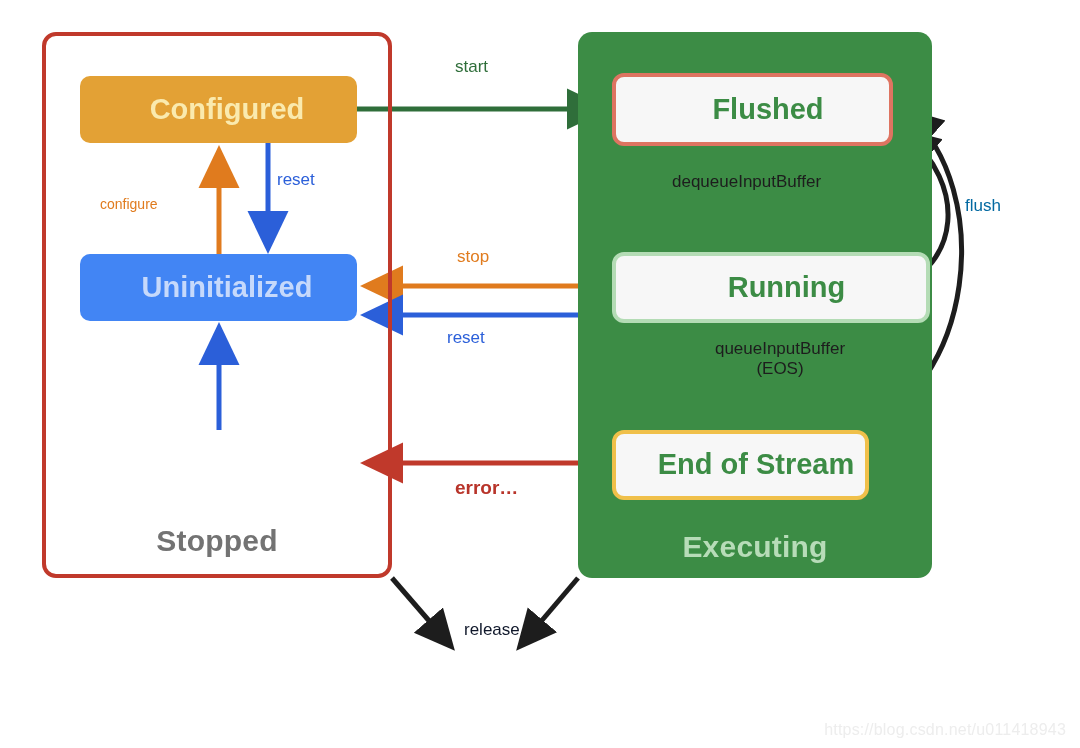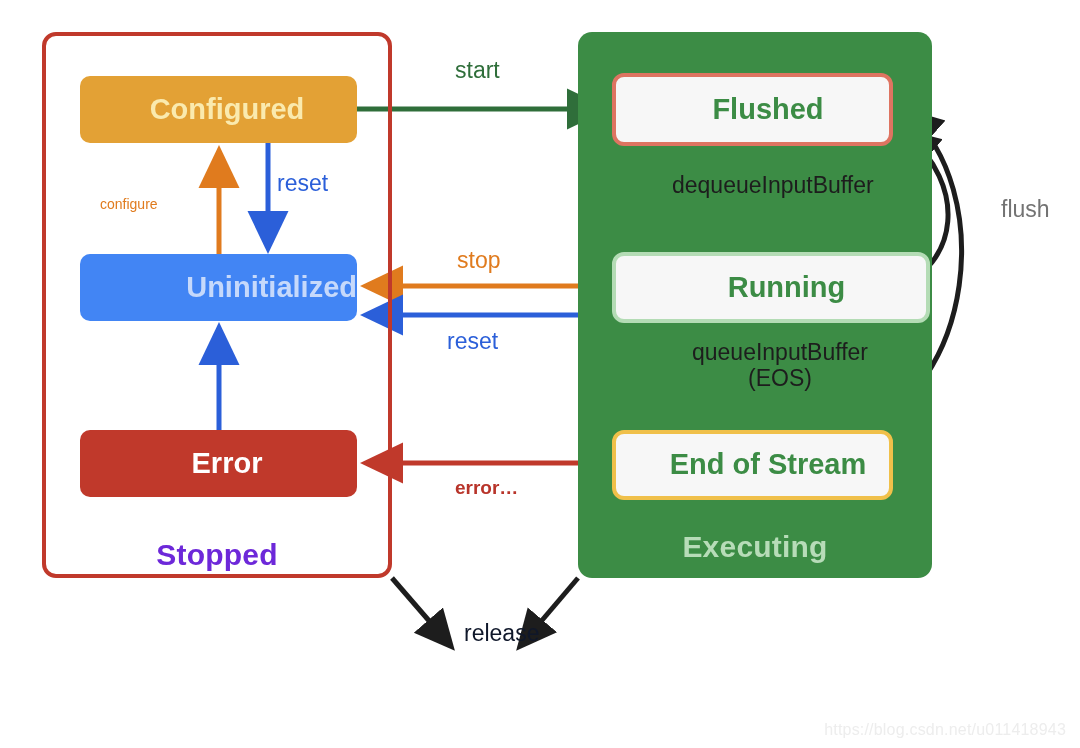--- a/index.html
+++ b/index.html
@@ -26,63 +26,63 @@
     background:#3c8c45;
     border-radius:14px;
   }
   .group-label{
     position:absolute;left:0;right:0;
     text-align:center;
     font-size:30px;
     font-weight:bold;
     letter-spacing:.2px;
   }
-  .group-stopped .group-label{bottom:2px;color:#6d28d9;}
+  .group-stopped .group-label{bottom:16px;color:#737373;}
   .group-executing .group-label{bottom:14px;color:#b7dcb8;margin-top:22px;}
 
   
   .node{
     position:absolute;box-sizing:border-box;
     display:flex;align-items:center;justify-content:center;
     border-radius:10px;
     font-size:29px;
     font-weight:bold;
     text-align:center;
     line-height:1.1;
     white-space:nowrap;
   }
   .node.solid{border:none;padding-left:17px;}
   .node.outline{background:#f7f7f7;border-width:4px;border-style:solid;border-radius:12px;padding-left:31px;}
 
   #node-configured{left:80px;top:76px;width:277px;height:67px;background:#e3a135;color:#faeaae;}
-  #node-uninitialized{left:80px;top:254px;width:277px;height:67px;background:#4285f4;color:#c6d9fb;justify-content:flex-end;}
+  #node-uninitialized{left:80px;top:254px;width:277px;height:67px;background:#4285f4;color:#c6d9fb;}
   #node-error{left:80px;top:430px;width:277px;height:67px;background:#c0392b;color:#ffffff;}
   #node-flushed{left:612px;top:73px;width:281px;height:73px;border-color:#de7461;color:#3c8c45;}
   #node-running{left:612px;top:252px;width:318px;height:71px;border-color:#b4dcb5;color:#3c8c45;}
-  #node-eos{left:612px;top:430px;width:281px;height:70px;border-color:#f0c04a;color:#3c8c45;}
+  #node-eos{left:612px;top:430px;width:257px;height:70px;border-color:#f0c04a;color:#3c8c45;}
   #node-released{left:345px;top:654px;width:280px;height:71px;background:#58585a;color:#d2d2d2;}
 
   
   .edge-label{
     position:absolute;
-    font-size:23px;
+    font-size:17px;
     white-space:pre;
     line-height:1.15;
   }
   .edge-label.center{text-align:center;}
 
   #lbl-start{left:455px;top:57px;color:#2f6e3a;}
   #lbl-configure{left:100px;top:196px;color:#e07b1e;font-size:14px;}
   #lbl-reset-top{left:277px;top:170px;color:#2b5fd9;}
   #lbl-stop{left:457px;top:247px;color:#e07b1e;}
   #lbl-reset-mid{left:447px;top:328px;color:#2b5fd9;}
   #lbl-error{left:455px;top:477px;color:#b8342a;font-size:19px;font-weight:bold;}
   #lbl-dequeue{left:672px;top:172px;color:#1d1d1d;}
   #lbl-queue{left:672px;top:339px;color:#1d1d1d;width:216px;}
-  #lbl-flush{left:1001px;top:196px;color:#737373;}
+  #lbl-flush{left:965px;top:196px;color:#0369a1;}
   #lbl-release{left:464px;top:596px;color:#0f172a;margin-top:24px;}
 
   
   #watermark{
     position:absolute;right:14px;bottom:9px;
     font-size:16px;color:#ededed;
     letter-spacing:.2px;
   }
 
   svg#edges{position:absolute;left:0;top:0;width:1080px;height:748px;overflow:visible;}
@@ -173,23 +173,20 @@
   </div>
 
   <div class="node solid" id="node-configured">
     <span>Configured</span>
   </div>
 
   <div class="node solid" id="node-uninitialized">
     <span>Uninitialized</span>
   </div>
 
-  <div class="node solid" id="node-error">
-    <span>Error</span>
-  </div>
 
   <div class="node outline" id="node-flushed">
     <span>Flushed</span>
   </div>
 
   <div class="node outline" id="node-running">
     <span>Running</span>
   </div>
 
   <div class="node outline" id="node-eos">

